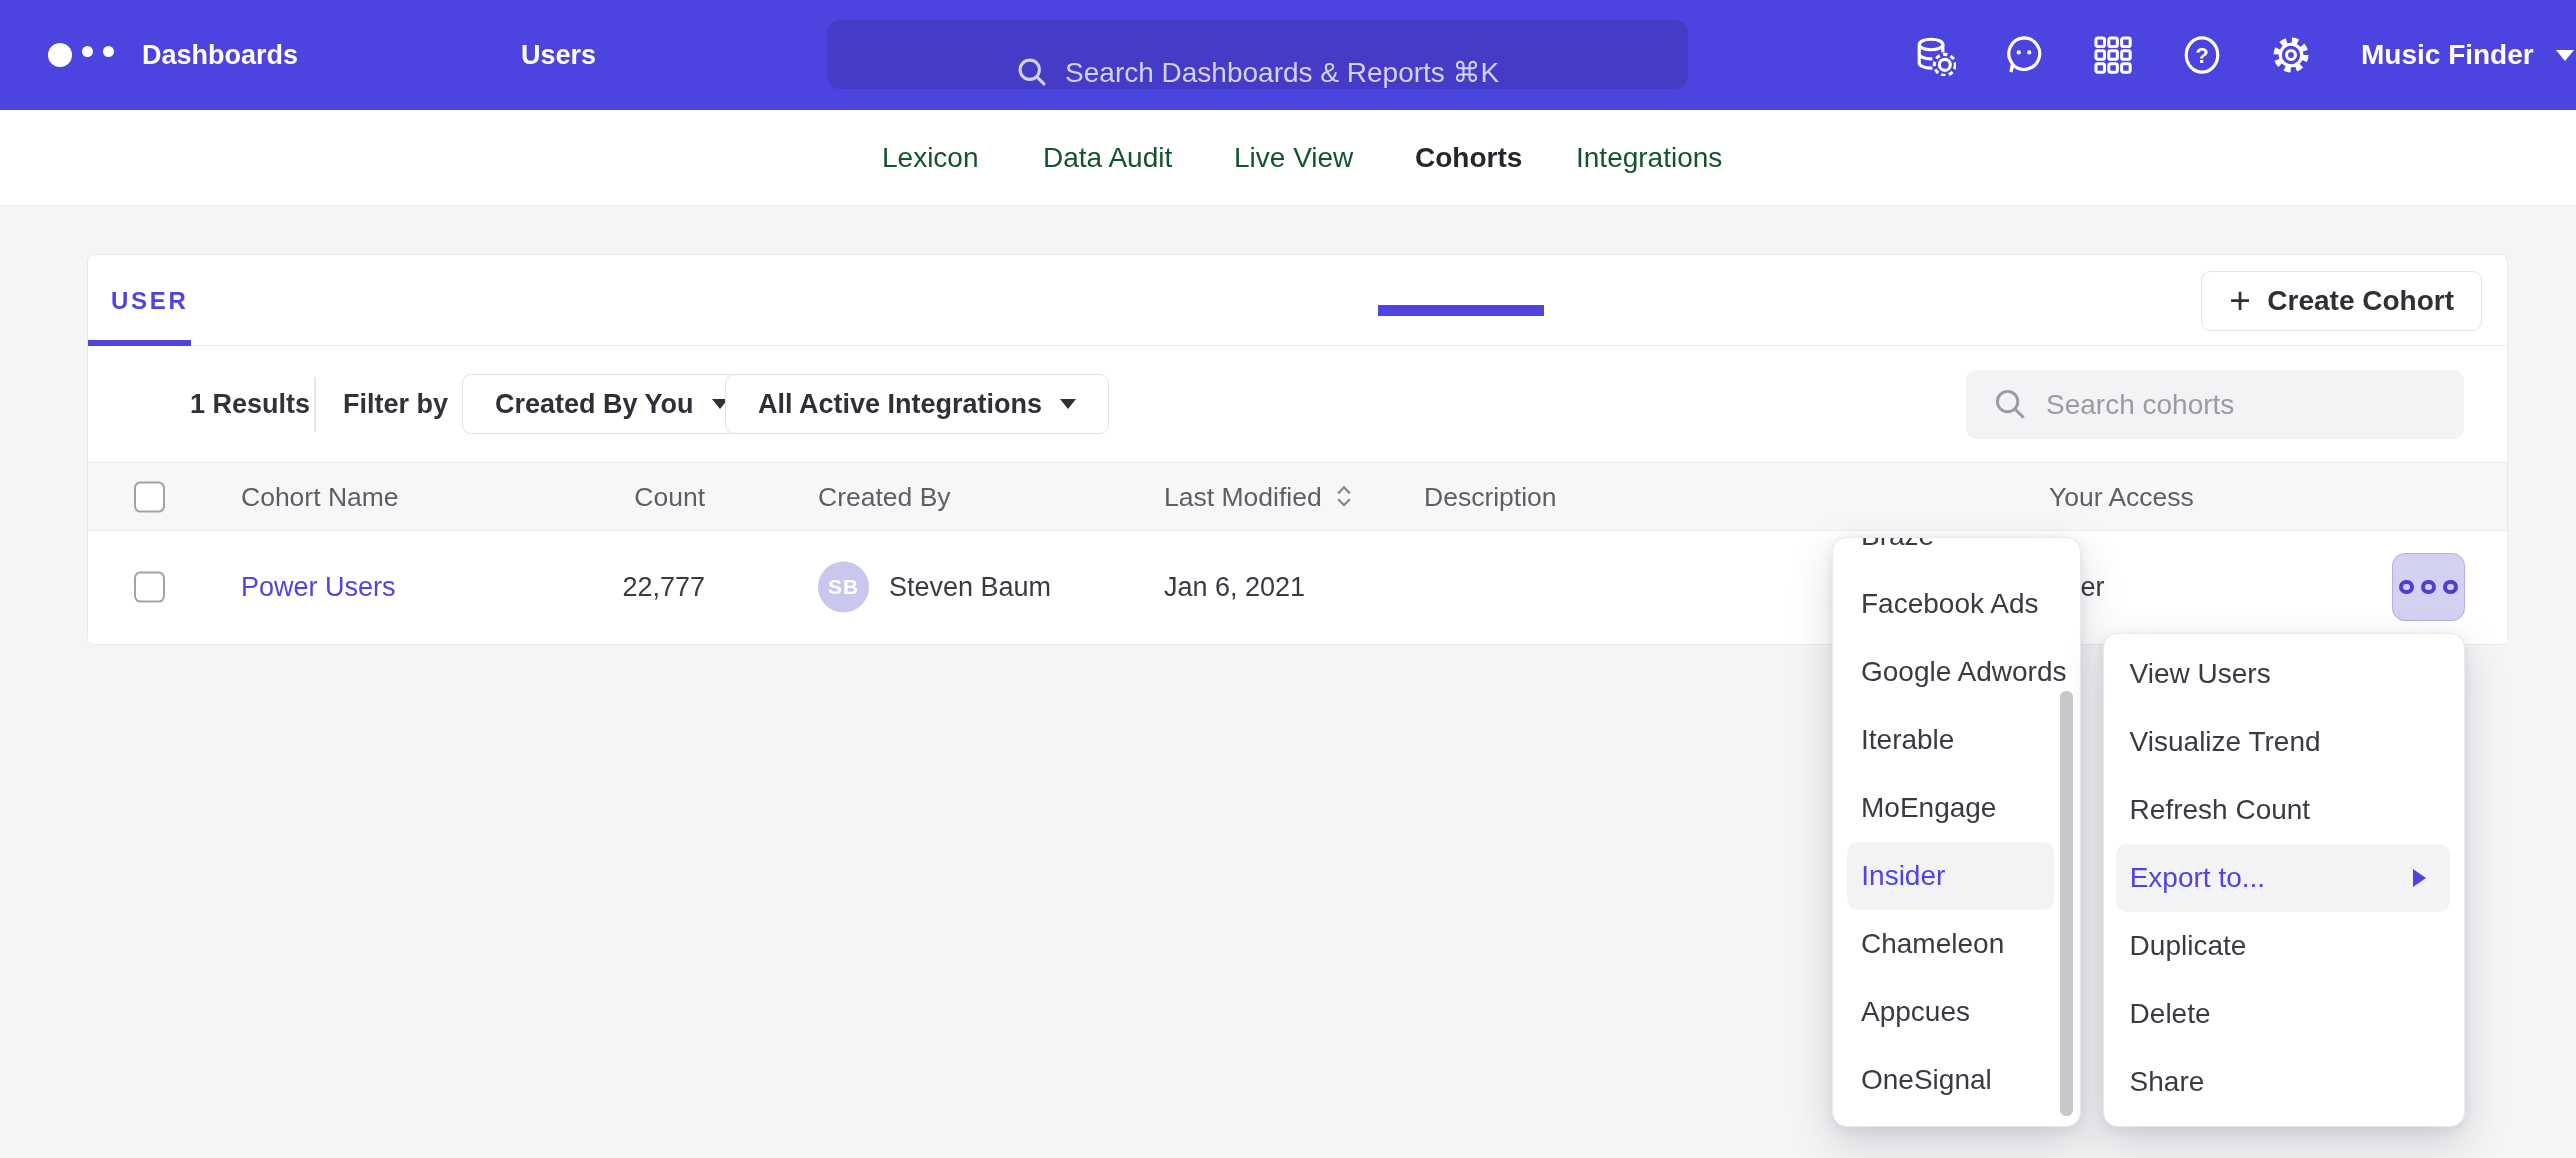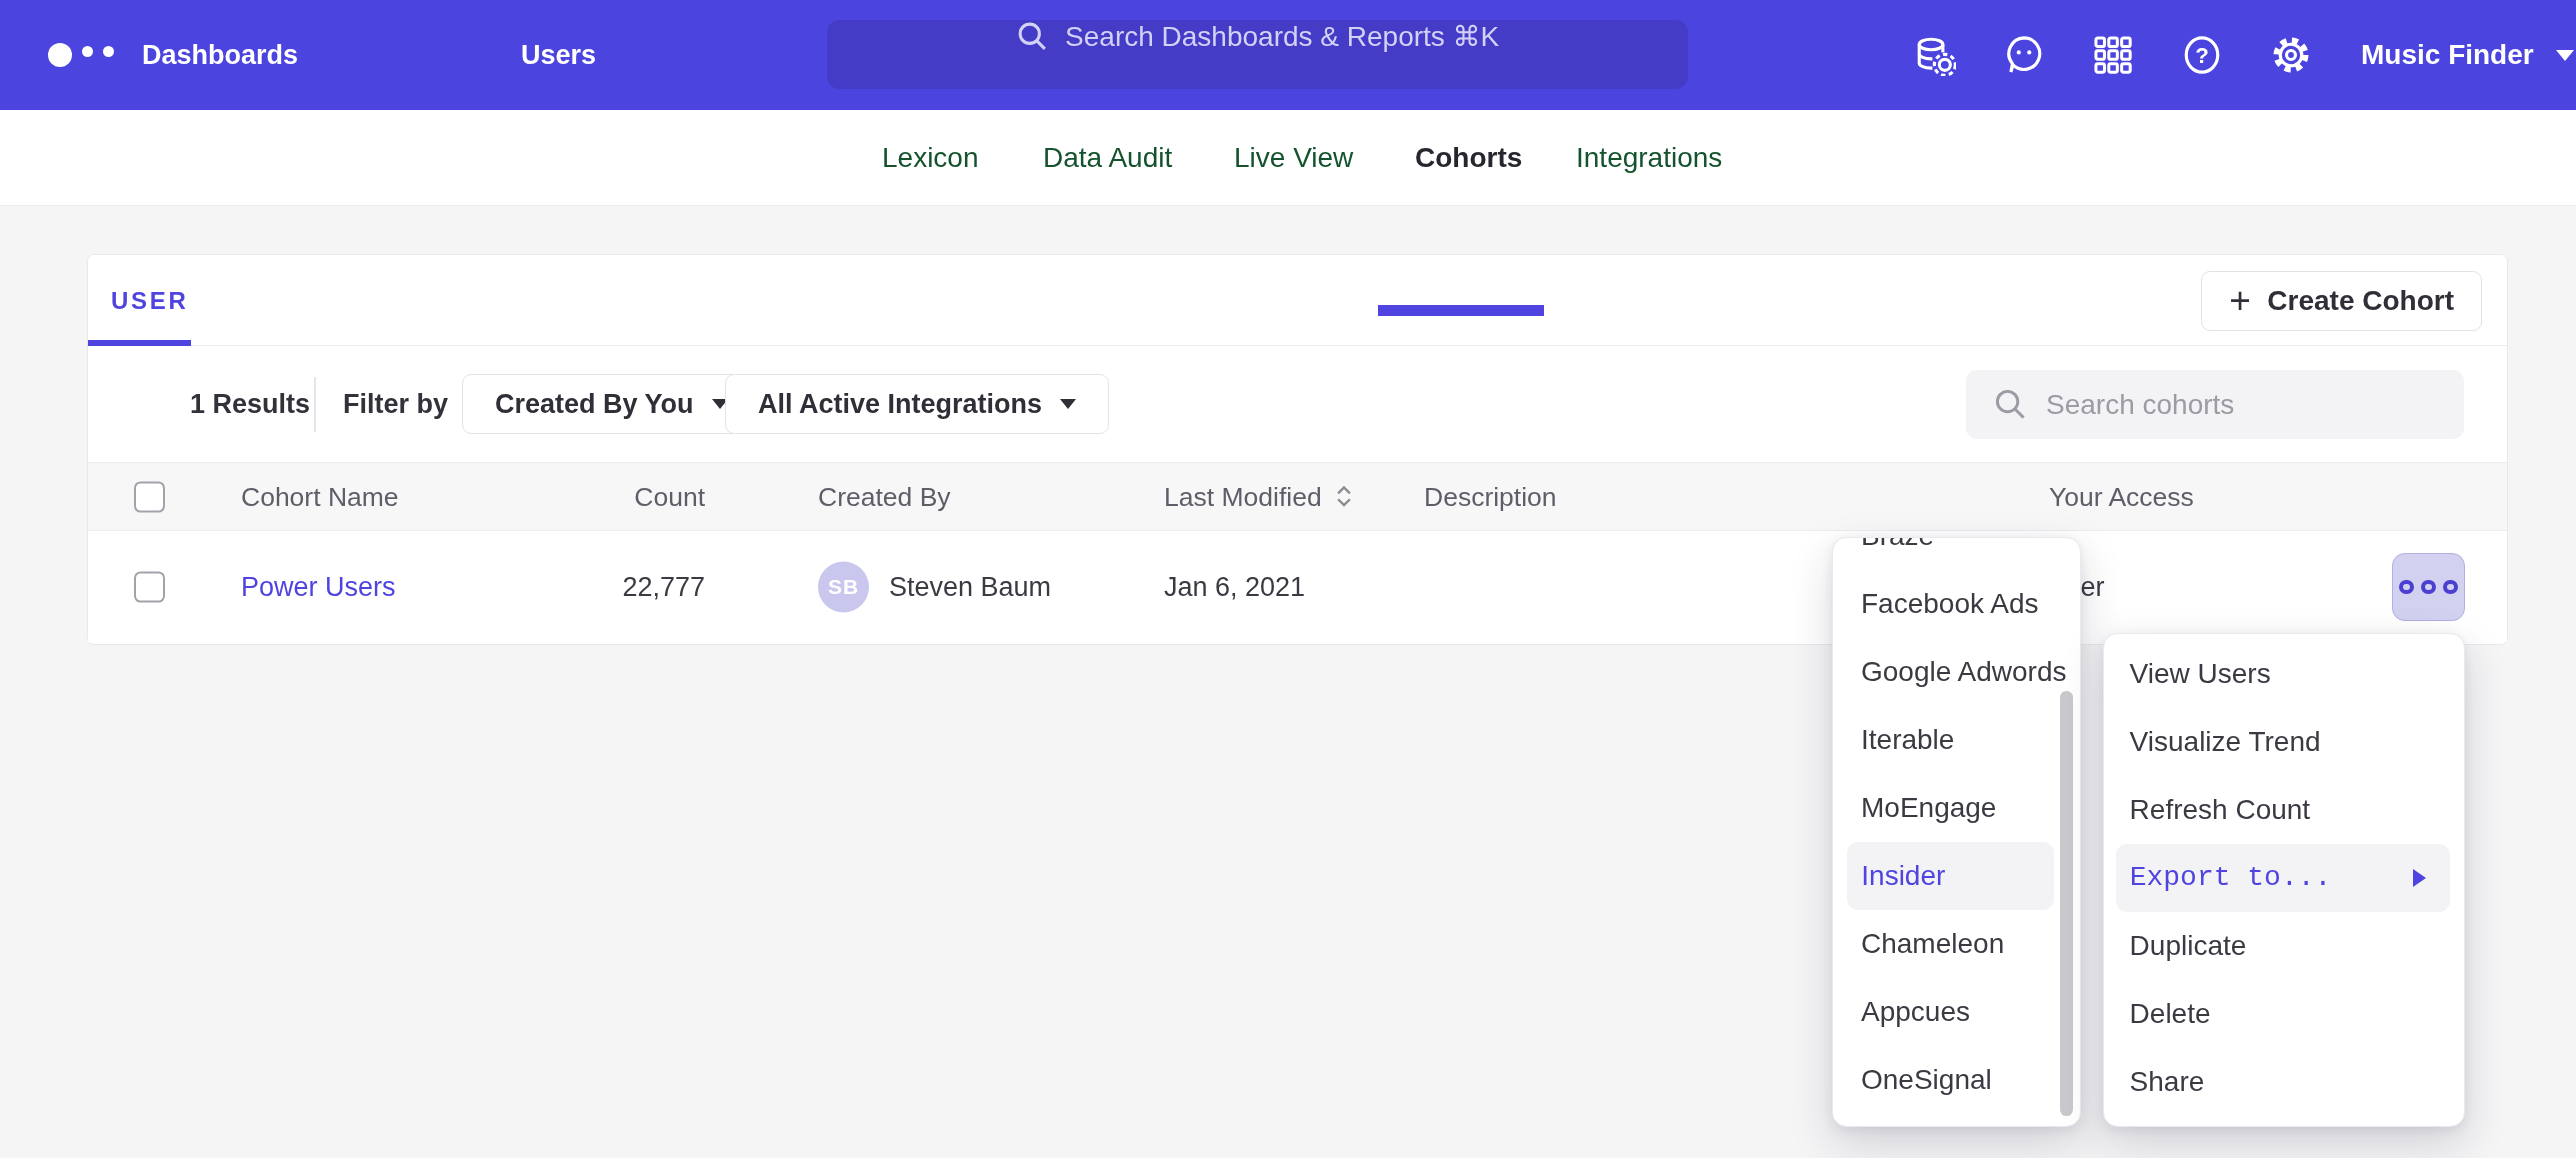--- a/index.html
+++ b/index.html
@@ -25,21 +25,21 @@
     position: absolute; top: 0; height: 110px; display: flex; align-items: center; gap: 12.8px;
     color: #fff; font-size: 27px; font-weight: 700; cursor: pointer; white-space: nowrap;
   }
   .nav-dashboards { left: 142px; } .nav-reports { left: 333px; } .nav-users { left: 521px; }
   .caret-down-white {
     width: 0; height: 0; border-left: 9px solid transparent; border-right: 9px solid transparent;
     border-top: 11px solid #fff; display: inline-block;
   }
   .nav-search {
     position: absolute; left: 827px; top: 20px; width: 861px; height: 69px;
-    background: #443cc6; border-radius: 12.8px; display: flex; align-items: flex-start; justify-content: center;
+    background: #443cc6; border-radius: 12.8px; display: flex; align-items: flex-end; justify-content: center;
     gap: 16.4px; color: #d4d1f6; font-size: 28px; cursor: text;
   }
   .nav-search svg { stroke: #d4d1f6; }
   .nav-icons { position: absolute; left: 1914px; top: 0; height: 110px; display: flex; align-items: center; gap: 47px; }
   .nav-icon { width: 42px; height: 42px; display: flex; align-items: center; justify-content: center; cursor: pointer; }
   .project-switcher {
     position: absolute; left: 2361px; top: 0; height: 110px; display: flex; align-items: center; gap: 22px;
     color: #fff; font-size: 28px; font-weight: 700; cursor: pointer; white-space: nowrap;
   }
 
@@ -143,21 +143,21 @@
   .context-menu { left: 2103px; top: 633px; width: 362px; height: 494px; padding-top: 5.5px; }
   .menu-item {
     position: relative; height: 68px; display: flex; align-items: center;
     font-size: 28px; color: #3a3a43; cursor: pointer; white-space: nowrap;
   }
   .export-submenu .menu-item { padding-left: 28px; }
   .export-submenu .menu-item:first-child { margin-top: -36px; }
   .context-menu .menu-item { padding-left: 25.6px; }
   .menu-item.highlighted { background: #f3f3f5; border-radius: 11px; color: #4f44e0; }
   .export-submenu .menu-item.highlighted { margin-left: 13.7px; margin-right: 25.6px; padding-left: 14.6px; }
-  .context-menu .menu-item.highlighted { margin-left: 12px; margin-right: 13.7px; padding-left: 13.7px; font-family: Liberation Mono, monospace; }
+  .context-menu .menu-item.highlighted { margin-left: 12px; margin-right: 13.7px; padding-left: 13.7px; }
   .submenu-arrow {
     position: absolute; right: 24px; top: 50%; transform: translateY(-50%);
     width: 0; height: 0; border-top: 9px solid transparent; border-bottom: 9px solid transparent;
     border-left: 13.7px solid #4f44e0;
   }
   .submenu-scrollbar {
     position: absolute; right: 7.3px; top: 153px; width: 12.8px; height: 425px;
     background: #c8c8cd; border-radius: 6.4px; cursor: pointer;
   }
 </style>

